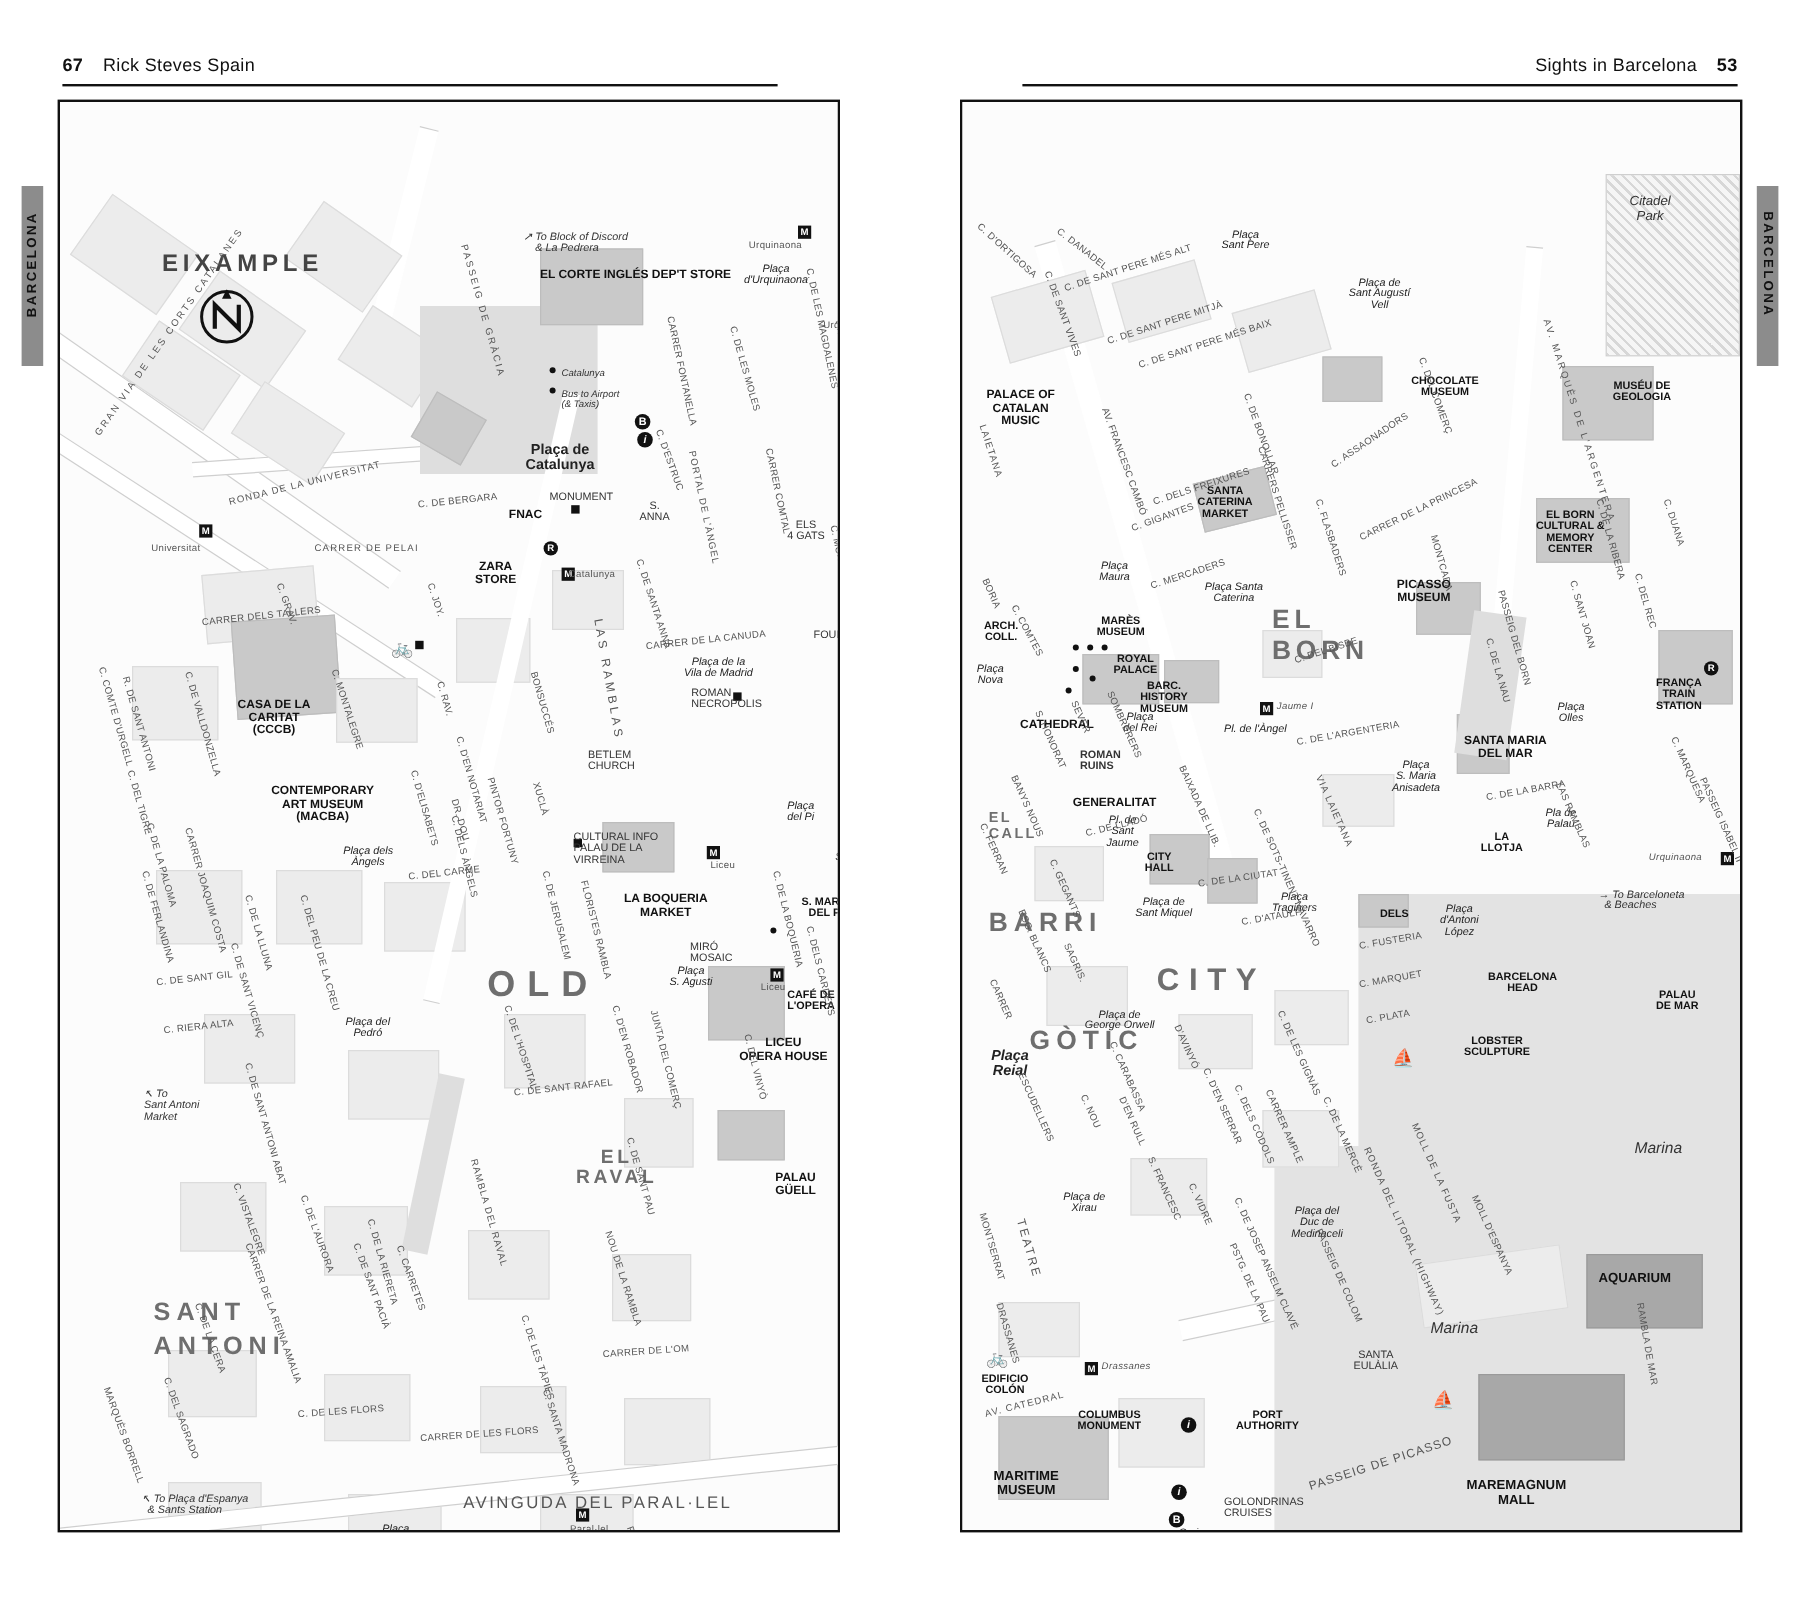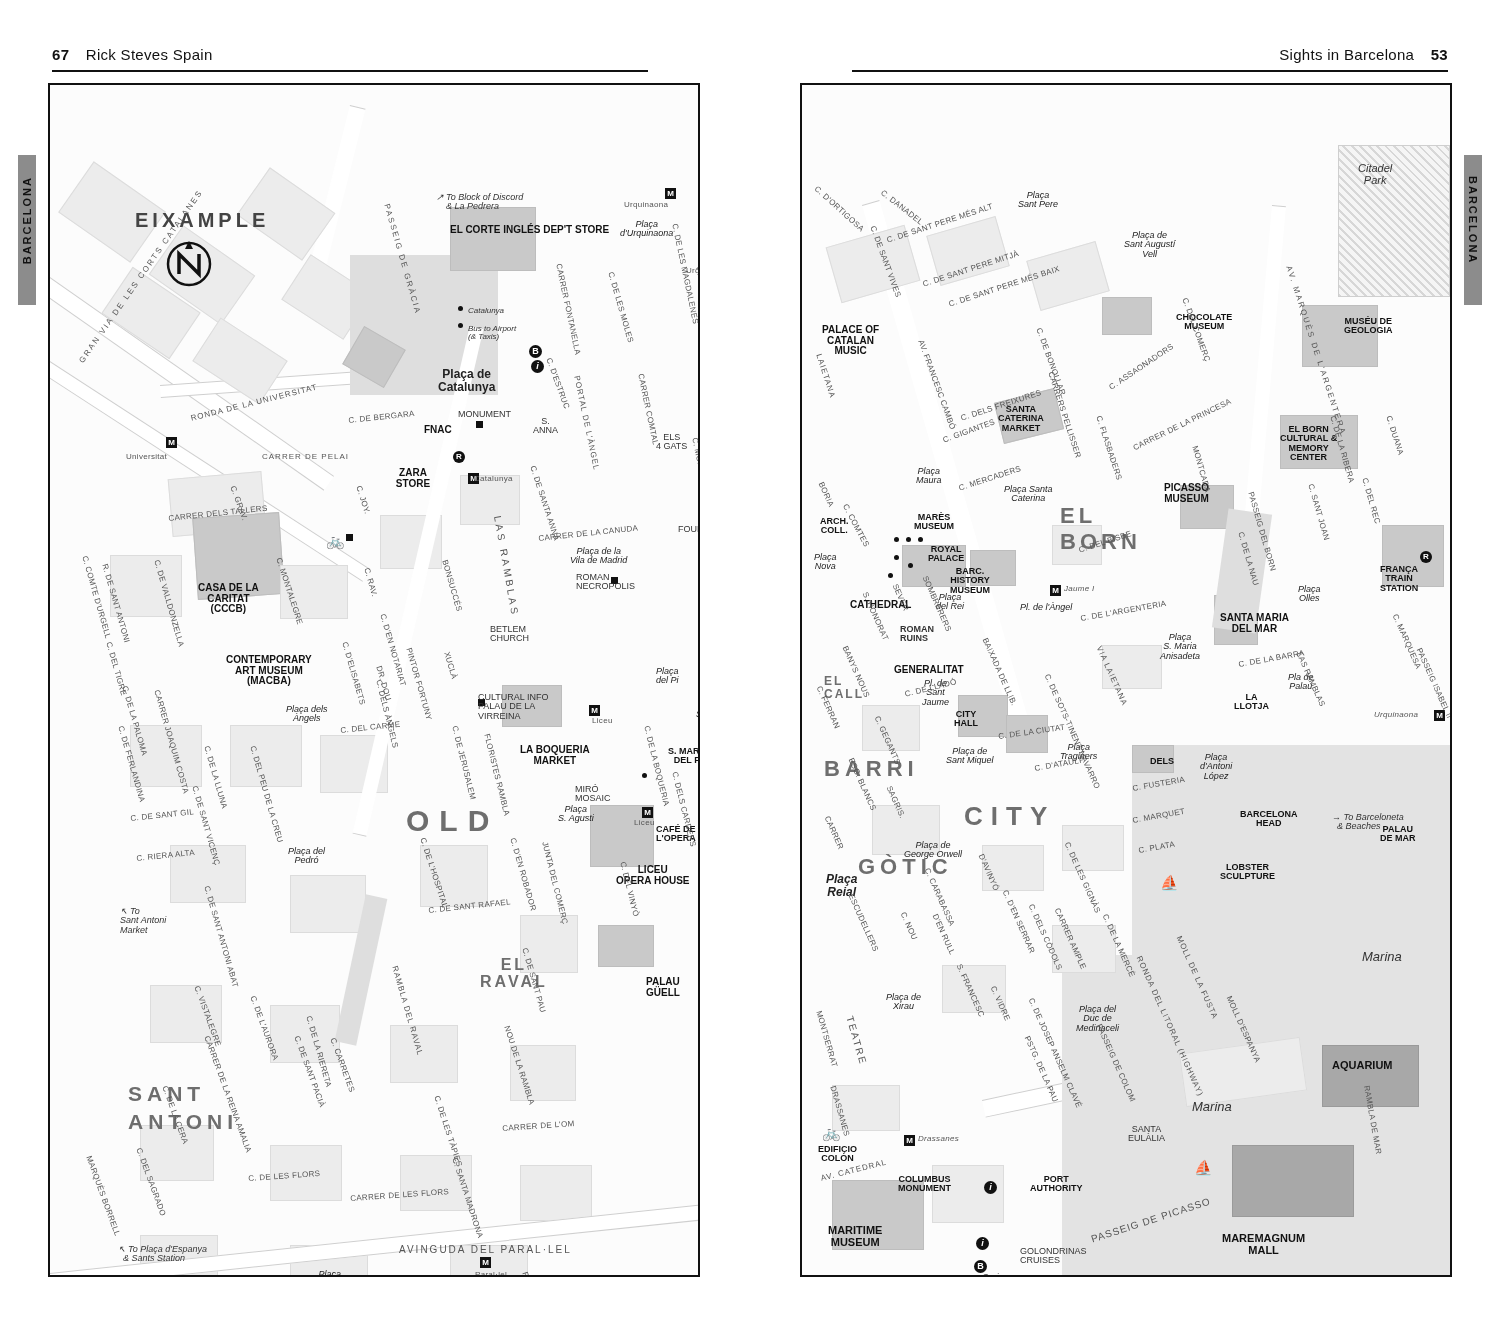--- a/index.html
+++ b/index.html
@@ -289,21 +289,21 @@
     <div class="lbl st" style="left:38px;top:470px;transform:rotate(74deg);transform-origin:left top;">C. COMTE D'URGELL</div>
     <div class="lbl st" style="left:160px;top:800px;transform:rotate(74deg);transform-origin:left top;">C. DE SANT ANTONI ABAT</div>
     <div class="lbl st" style="left:42px;top:1070px;transform:rotate(70deg);transform-origin:left top;">MARQUÈS BORRELL</div>
     <div class="lbl st" style="left:92px;top:1062px;transform:rotate(70deg);transform-origin:left top;">C. DEL SAGRADO</div>
 
     <div class="lbl st" style="left:198px;top:1090px;transform:rotate(-4deg);transform-origin:left top;">C. DE LES FLORS</div>
     <div class="lbl st" style="left:408px;top:1072px;transform:rotate(72deg);transform-origin:left top;">C. SANTA MADRONA</div>
     <div class="lbl st" style="left:452px;top:1040px;transform:rotate(-4deg);transform-origin:left top;">CARRER DE L'OM</div>
     <div class="lbl st" style="left:390px;top:1010px;transform:rotate(72deg);transform-origin:left top;">C. DE LES TÀPIES</div>
     <div class="lbl st" style="left:460px;top:940px;transform:rotate(72deg);transform-origin:left top;">NOU DE LA RAMBLA</div>
-    <div class="lbl st" style="left:349px;top:1160px;letter-spacing:2px;font-size:10px;">AVINGUDA DEL PARAL·LEL</div>
+    <div class="lbl st" style="left:336px;top:1160px;letter-spacing:2px;font-size:14px;">AVINGUDA DEL PARAL·LEL</div>
     <div class="lbl st" style="left:300px;top:1110px;transform:rotate(-4deg);transform-origin:left top;">CARRER DE LES FLORS</div>
 
     <div class="lbl st" style="left:478px;top:1186px;transform:rotate(70deg);transform-origin:left top;">P.SG. DE LA BANDERETA</div>
   </div>
 
   <div class="mapframe" id="map-right">
     <div class="basetint"></div>
 
 
     <div class="hatch" style="right:0px;top:60px;width:110px;height:150px;"></div>
@@ -401,21 +401,21 @@
     <div class="lbl sq" style="left:144px;top:662px;">Plaça de<br>Sant Miquel</div>
     <div class="lbl sq" style="left:258px;top:658px;">Plaça<br>Traginers</div>
     <div class="lbl sq" style="left:398px;top:668px;">Plaça<br>d'Antoni<br>López</div>
     <div class="lbl sq" style="left:496px;top:500px;">Plaça<br>Olles</div>
     <div class="lbl sq" style="left:486px;top:588px;">Pla de<br>Palau</div>
     <div class="lbl sq" style="left:102px;top:756px;">Plaça de<br>George Orwell</div>
     <div class="lbl sq" style="left:24px;top:788px;font-weight:bold;font-size:12px;">Plaça<br>Reial</div>
     <div class="lbl sq" style="left:84px;top:908px;">Plaça de<br>Xirau</div>
     <div class="lbl sq" style="left:274px;top:920px;">Plaça del<br>Duc de<br>Medinaceli</div>
 
-    <div class="lbl note" style="left:530px;top:728px;">→ To Barceloneta<br>&nbsp;&nbsp;&amp; Beaches</div>
+    <div class="lbl note" style="left:530px;top:656px;">→ To Barceloneta<br>&nbsp;&nbsp;&amp; Beaches</div>
 
     <div class="metro" style="left:248px;top:500px;">M</div>
     <div class="lbl st" style="left:262px;top:500px;font-style:italic;">Jaume I</div>
     <div class="metro" style="left:632px;top:625px;">M</div>
     <div class="lbl st" style="left:572px;top:626px;font-style:italic;">Urquinaona</div>
     <div class="metro" style="left:102px;top:1050px;">M</div>
     <div class="lbl st" style="left:116px;top:1050px;font-style:italic;">Drassanes</div>
     <div class="rdisc" style="left:618px;top:466px;">R</div>
     <div class="bdisc" style="left:172px;top:1175px;">B</div>
     <div class="idisc" style="left:174px;top:1152px;">i</div>

